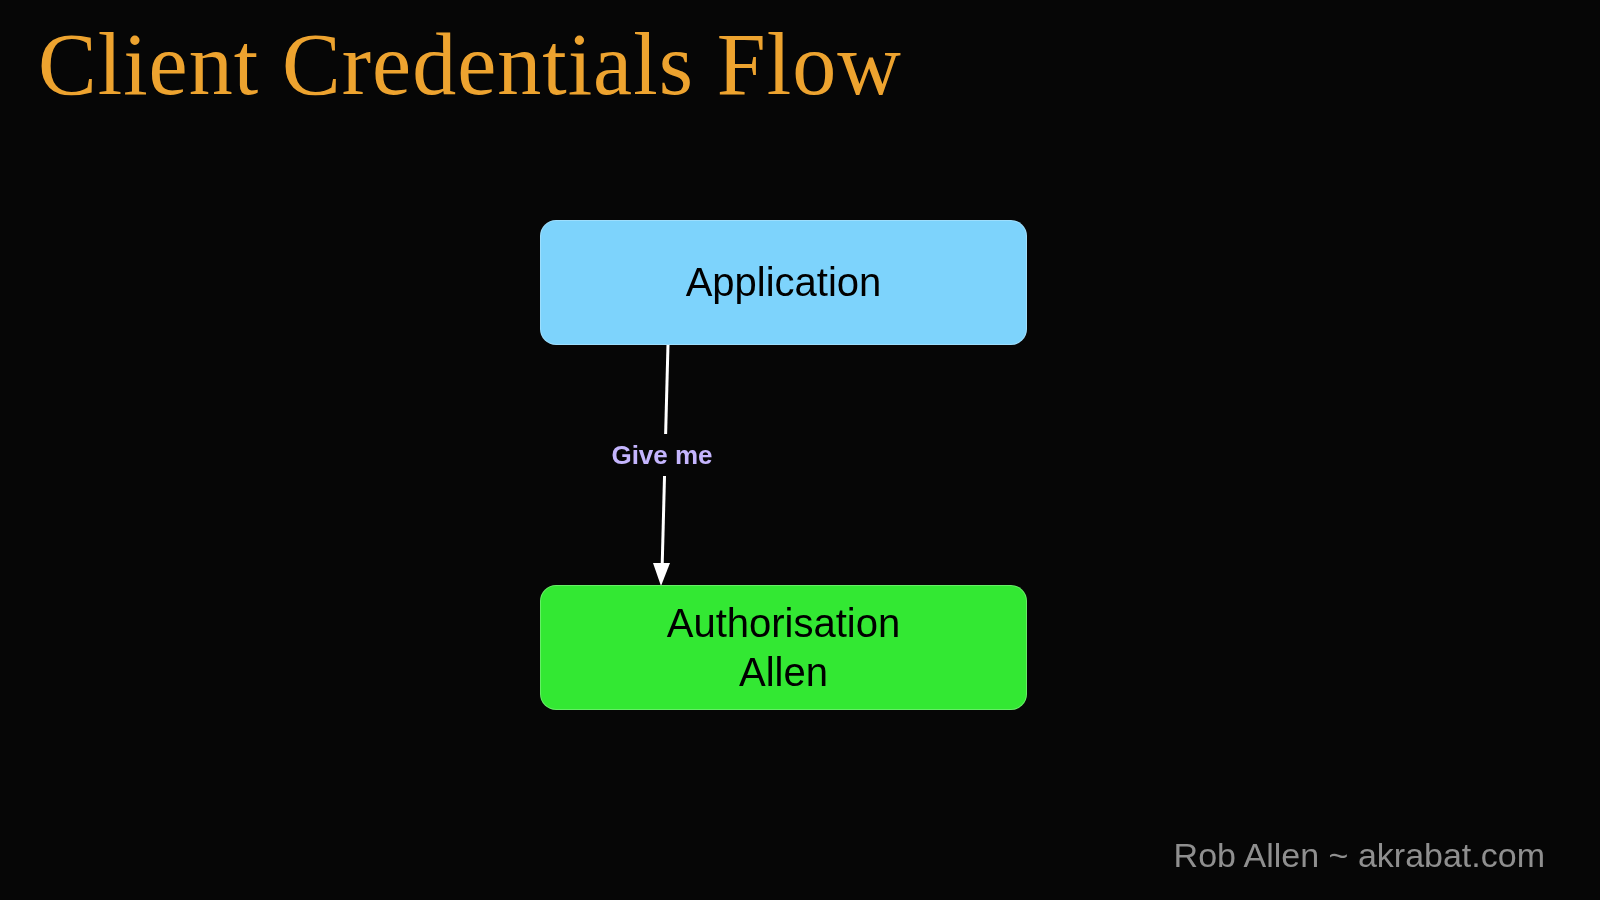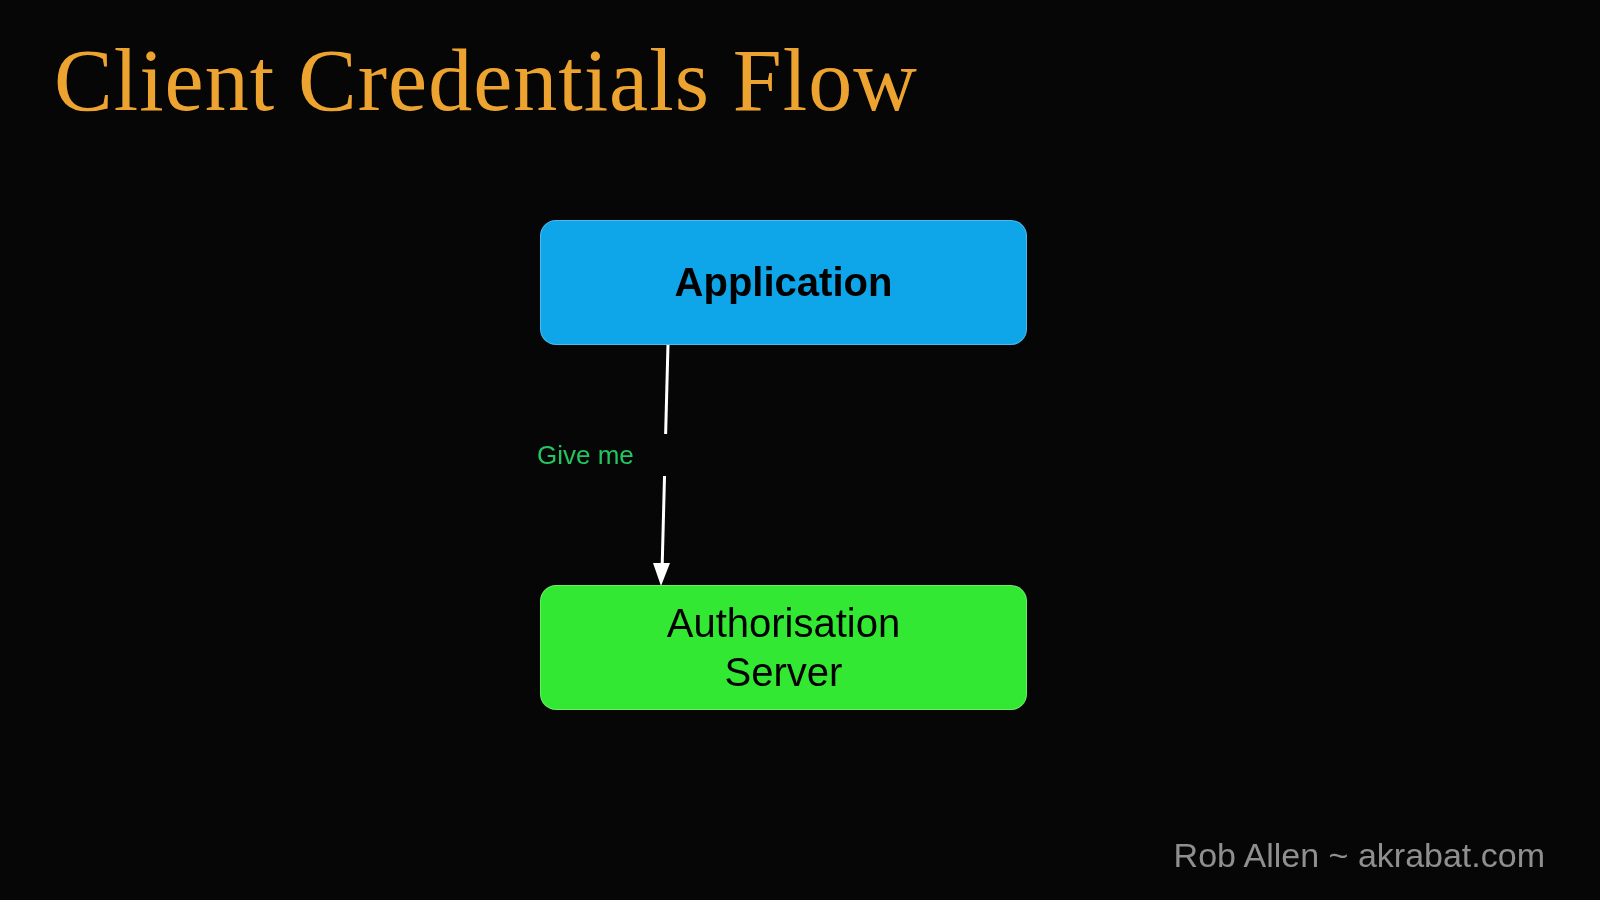--- a/index.html
+++ b/index.html
@@ -15,21 +15,21 @@
     font-family: "Liberation Sans", sans-serif;
   }
   .slide {
     position: absolute;
     inset: 0;
   }
   .slide-title {
     position: absolute;
     left: 38px;
     top: 14px;
-    margin: 16px;
+    margin: 0;
     font-family: "Liberation Serif", serif;
     font-weight: 500;
     font-size: 88px;
     letter-spacing: 1px;
     z-index: 3;
   }
   .edge-layer {
     position: absolute;
     inset: 0;
     z-index: 1;
@@ -58,26 +58,27 @@
   .node-auth-server {
     left: 540px;
     top: 585px;
   }
   .edge-label {
     position: absolute;
     left: 537px;
     top: 434px;
     width: 250px;
     padding: 4px 0;
-    text-align: left;
-    color: #22c55e;
+    text-align: center;
+    color: #c4b5fd;
     font-size: 26px;
     line-height: 34px;
     background: #060606;
     z-index: 2;
+    font-weight: bold;
   }
   .slide-footer {
     position: absolute;
     right: 55px;
     top: 836px;
     font-size: 34px;
     z-index: 3;
   }
 </style>
 </head>
@@ -85,28 +86,28 @@
 
 <div class="slide">
 
   <h1 class="slide-title" style="color: rgb(237, 163, 47);">Client Credentials Flow</h1>
 
   <svg class="edge-layer" width="1600" height="900" viewBox="0 0 1600 900">
     <line x1="668" y1="344" x2="662" y2="572" stroke="#ffffff" stroke-width="3"></line>
     <polygon points="661,586 653,563 670,563" fill="#ffffff"></polygon>
   </svg>
 
-  <div class="node node-application" style="background-color: #0ea5e9; font-weight: bold;">
+  <div class="node node-application" style="background-color: #7dd3fc;">
     <div>Application</div>
   </div>
 
   <div class="edge-label">
     <div>Give me</div>
   </div>
 
   <div class="node node-auth-server" style="background-color: rgb(51, 232, 51);">
     <div>Authorisation</div>
-    <div>Server</div>
+    <div>Allen</div>
   </div>
 
   <div class="slide-footer" style="color: rgb(143, 143, 143);">Rob Allen ~ akrabat.com</div>
 
 </div>
 
 </body></html>

